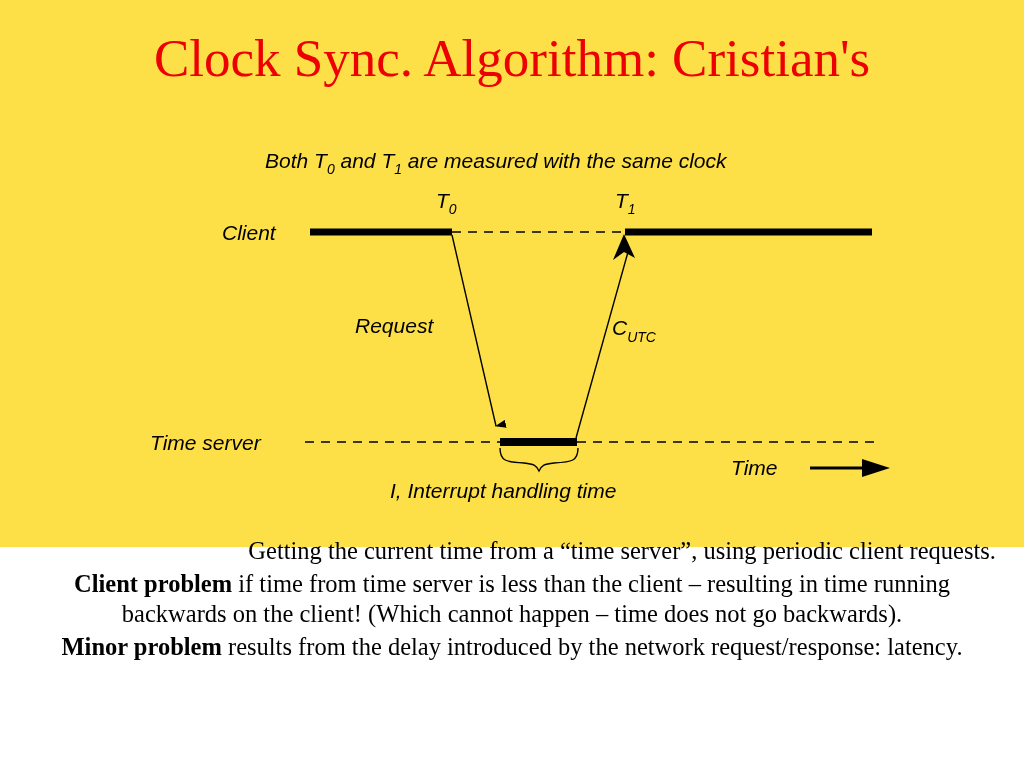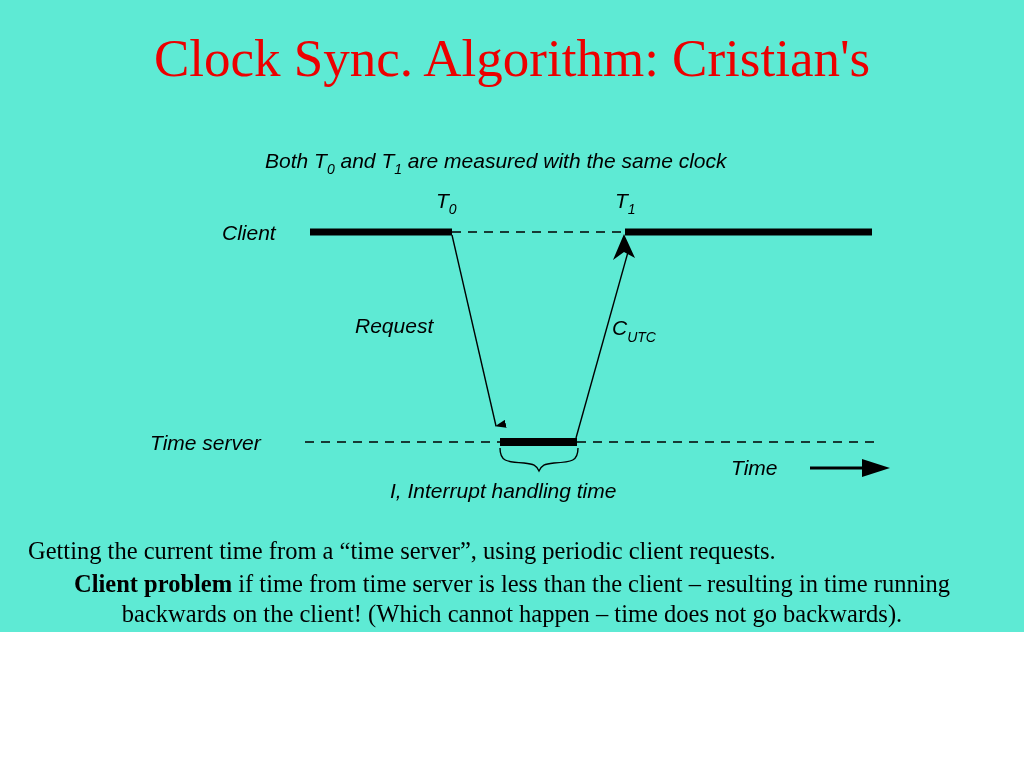--- a/index.html
+++ b/index.html
@@ -13,22 +13,22 @@
     height: 768px;
     position: relative;
     overflow: hidden;
     font-family: "Liberation Serif", serif;
     color: #000000;
   }
   .slide {
     position: absolute;
     left: 0; top: 0;
     width: 1024px;
-    height: 632px;
-    background: #5eead4;
+    height: 547px;
+    background: #fde047;
   }
   
   .title {
     position: absolute;
     left: 0;
     top: 28px;
     width: 1024px;
     text-align: center;
     font-family: "Liberation Serif", serif;
     font-size: 53px;
@@ -68,21 +68,21 @@
     font-family: "Liberation Serif", serif;
     font-size: 24.5px;
     line-height: 30.5px;
     color: #000000;
   }
   .para {
     margin: 0 0 2px 0;
     text-align: center;
   }
   .para.first {
-    text-align: left;
+    text-align: right;
   }
   .para b {
     font-weight: 700;
   }
 </style>
 </head>
 <body>
 
 <div class="slide">
 
@@ -143,16 +143,19 @@
   <div class="body-text">
 
     <p class="para first">
       <span>Getting the current time from a “time server”, using periodic client requests.</span>
     </p>
 
     <p class="para">
       <b>Client problem</b><span> if time from time server is less than the client – resulting in time running backwards on the client!  (Which cannot happen – time does not go backwards).</span>
     </p>
 
+    <p class="para">
+      <b>Minor problem</b><span> results from the delay introduced by the network request/response: latency.</span>
+    </p>
 
   </div>
 
 </div>
 
 </body></html>

